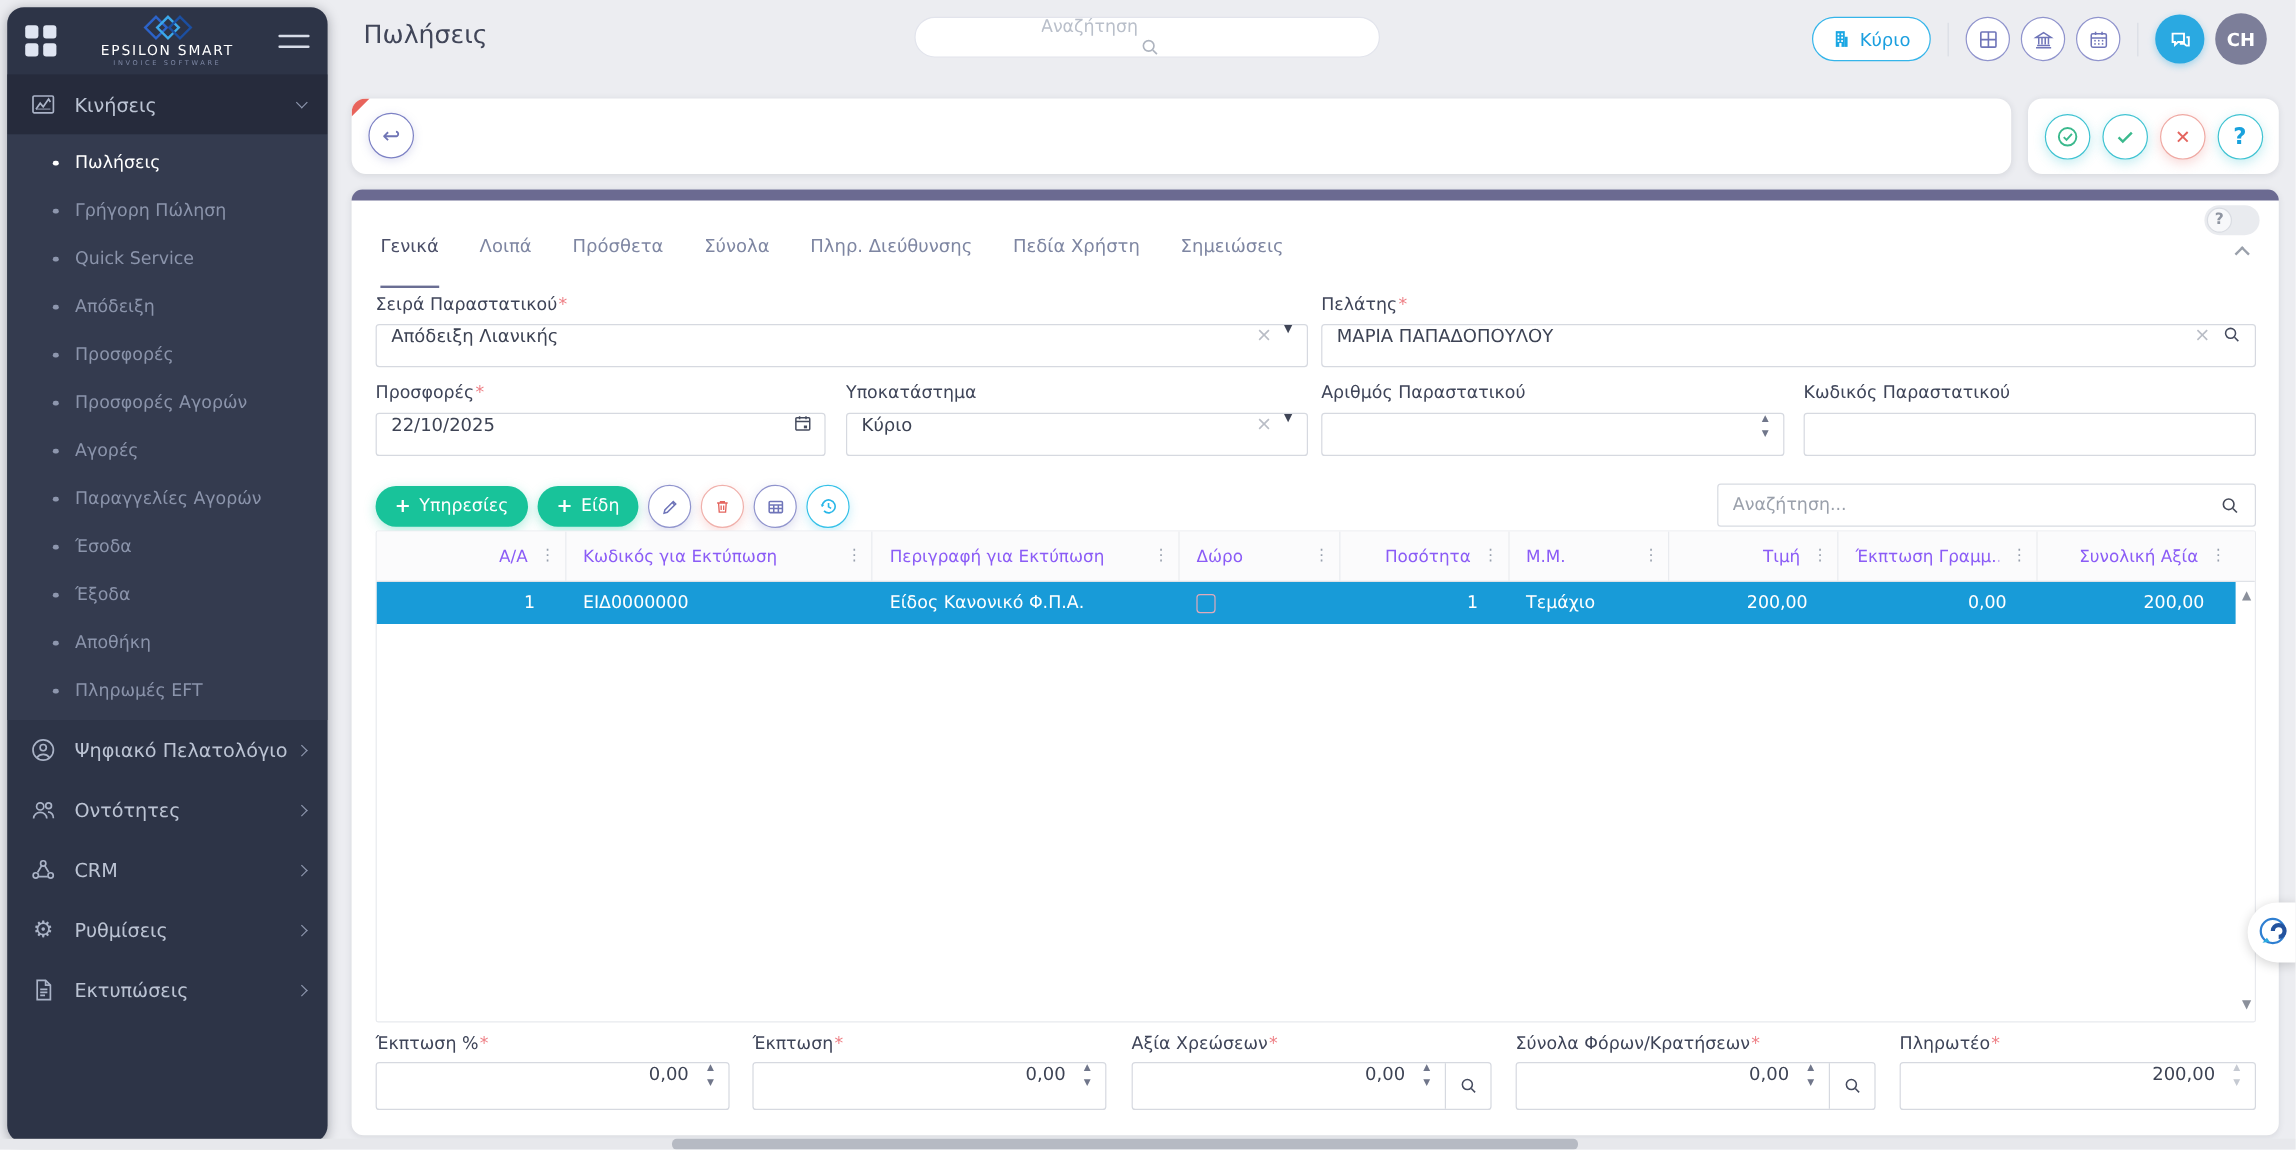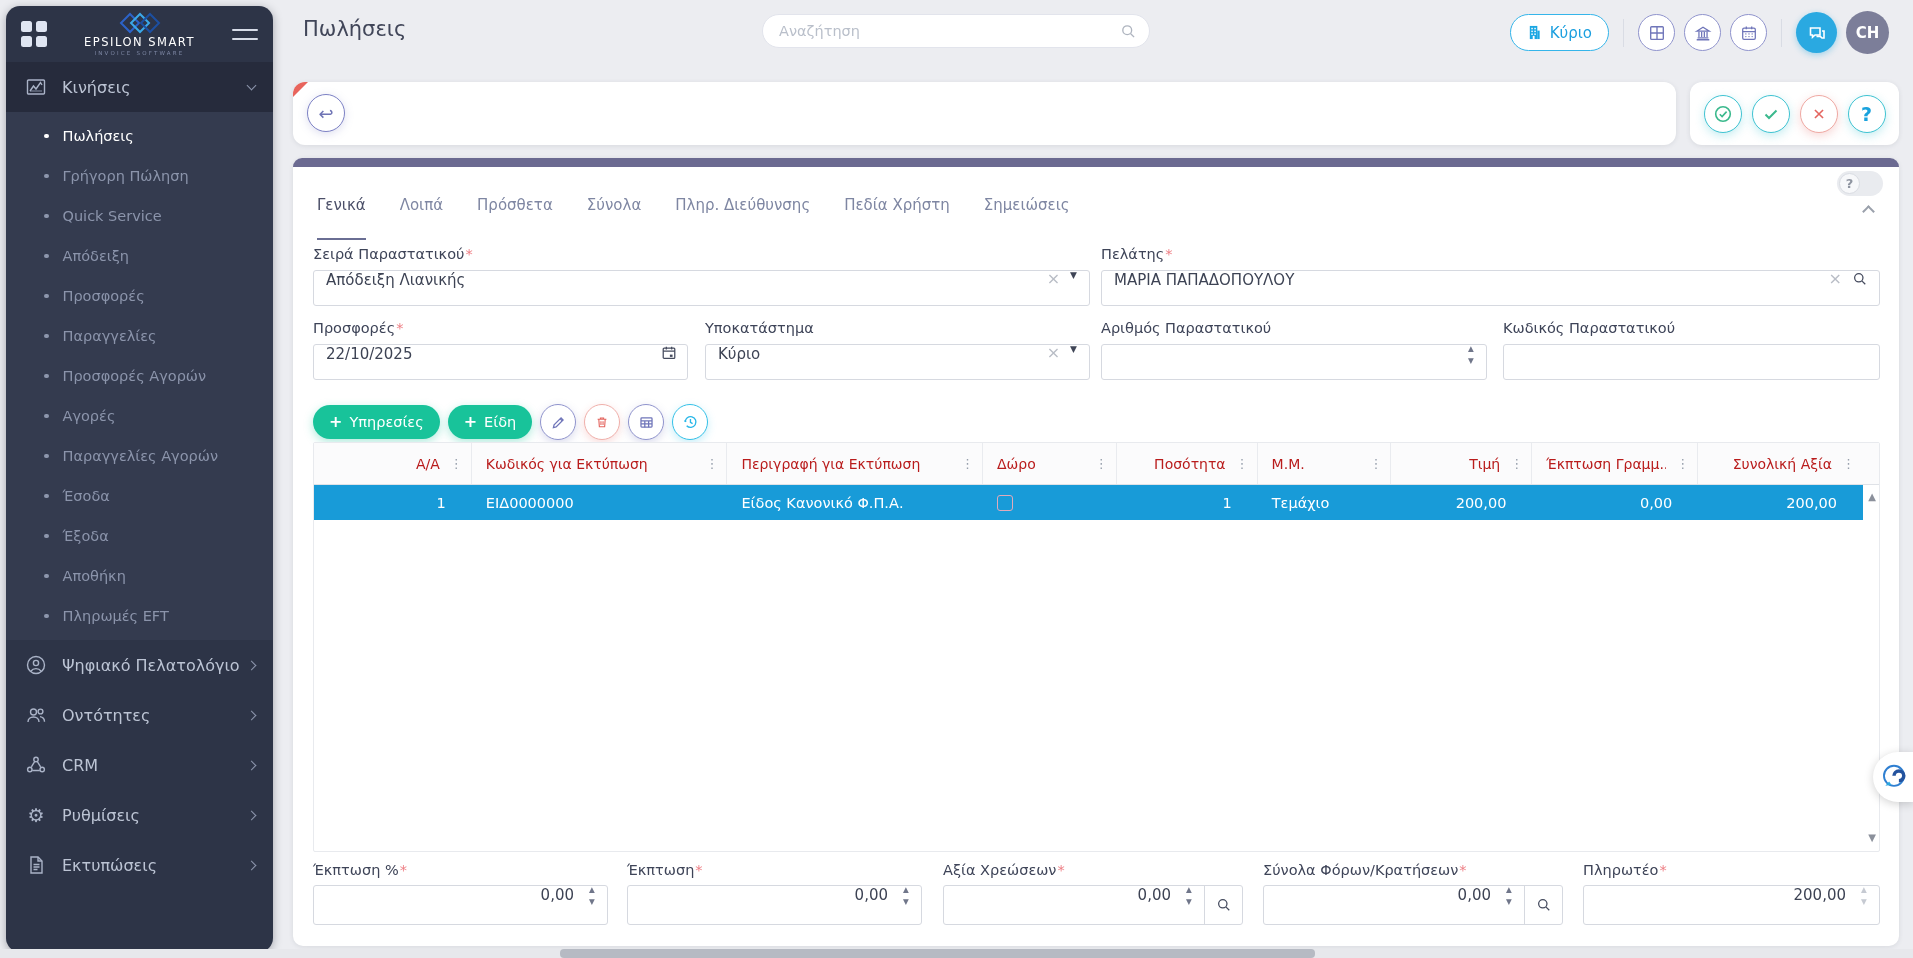--- a/index.html
+++ b/index.html
@@ -31,21 +31,21 @@
   .sb-sub-item { height:40px; display:flex; align-items:center; padding-left:38px; cursor:pointer; }
   .sb-sub-item .dot { width:4.5px; height:4.5px; border-radius:50%; background:#8d96ad; margin-right:14px; }
   .sb-sub-item .slabel { font-size:14.5px; color:#8b94ab; white-space:nowrap; }
   .sb-sub-item.active .slabel { color:#ffffff; }
   .sb-sub-item.active .dot { background:#ffffff; }
   .uni-ico { font-size:19px; color:#aab3c7; line-height:1; }
 
   
   .page-title { position:absolute; left:303px; top:17px; font-size:21px; color:#414659; font-weight:500; }
   .top-search { position:absolute; left:762px; top:14px; width:388px; height:34px; background:#fff;
-                border:1px solid #e2e4ec; border-radius:17px; display:flex; align-items:center; padding:0 12px 0 16px; }
+                border:1px solid #e2e4ec; border-radius:17px; display:flex; align-items:center; padding:0 12px 0 16px;flex-direction:column; }
   .top-search input { flex:1; border:0; outline:0; background:transparent; font:14.5px "DejaVu Sans",sans-serif; color:#555b6b; }
   .top-search input::placeholder { color:#b9bfca; }
   .top-right { position:absolute; top:11px; right:24px; display:flex; align-items:center; }
   .branch-pill { height:37px; border:1.5px solid #35b5ea; border-radius:19px; background:#fff; display:flex;
                  align-items:center; gap:8px; padding:0 16px; color:#1b9fdf; font-size:15px; cursor:pointer; margin-right:14px; }
   .vdiv { width:1px; height:28px; background:#d9dce4; margin-right:14px; }
   .circ-sm { width:37px; height:37px; border-radius:50%; border:1.5px solid #9094cd; background:#fff;
              display:flex; align-items:center; justify-content:center; cursor:pointer; margin-right:9px; }
   .circ-sm:last-of-type { margin-right:0; }
   .chat-btn { width:41px; height:41px; border-radius:50%; background:#2aa9e1; display:flex; align-items:center;
@@ -112,21 +112,21 @@
   .grid-search input { flex:1; border:0; outline:0; font:14.5px "DejaVu Sans",sans-serif; color:#555b6b; background:transparent; }
   .grid-search input::placeholder { color:#9aa0ab; }
   .grid-search .mag { color:#454a59; display:flex; }
 
   
   .grid { position:absolute; left:20px; top:284px; width:1567px; height:410px; border:1px solid #e8eaee;
           border-radius:2px; background:#fff; }
   .g-head { height:42px; display:flex; background:#fbfbfc; border-bottom:1px solid #dfe2e7; padding-right:16px; }
   .gh-cell { display:flex; align-items:center; border-right:1px solid #e9ebef; padding:0 8px 0 14px; }
   .gh-cell:last-child { border-right:0; }
-  .gh-label { font-size:14px; color:#b91c1c; white-space:nowrap; overflow:hidden; }
+  .gh-label { font-size:14px; color:#8b5cf6; white-space:nowrap; overflow:hidden; }
   .gh-dots { color:#98a0ad; font-size:13px; margin-left:10px; cursor:pointer; }
   .gh-cell.al-r { justify-content:flex-end; }
   .g-row { height:35px; display:flex; background:#189bd8; color:#fff; margin-right:16px; cursor:pointer; }
   .gr-cell { display:flex; align-items:center; font-size:14.5px; padding:0 26px 0 14px; white-space:nowrap; }
   .gr-cell.al-r { justify-content:flex-end; }
   .gift-box { width:16px; height:16px; border:1.5px solid #e0aabb; border-radius:3px; cursor:pointer; }
   .g-scroll-up, .g-scroll-dn { position:absolute; right:3px; color:#8b909b; font-size:10px; cursor:pointer; }
   .g-scroll-up { top:48px; } .g-scroll-dn { bottom:8px; }
 
   
@@ -192,24 +192,20 @@
         <span class="dot"></span>
         <span class="slabel">Quick Service</span>
       </div>
     <div class="sb-sub-item">
         <span class="dot"></span>
         <span class="slabel">Απόδειξη</span>
       </div>
     <div class="sb-sub-item">
         <span class="dot"></span>
         <span class="slabel">Προσφορές</span>
-      </div>
-    <div class="sb-sub-item">
-        <span class="dot"></span>
-        <span class="slabel">Παραγγελίες</span>
       </div>
     <div class="sb-sub-item">
         <span class="dot"></span>
         <span class="slabel">Προσφορές Αγορών</span>
       </div>
     <div class="sb-sub-item">
         <span class="dot"></span>
         <span class="slabel">Αγορές</span>
       </div>
     <div class="sb-sub-item">
@@ -517,20 +513,29 @@
       <span>
         <svg width="18" height="18" viewBox="0 0 20 20" fill="none" stroke="#29b7e8" stroke-width="1.5">
           <path d="M4.6 10a6 6 0 1 1 1.7 4.2"></path>
           <path d="M3.2 8l1.4 2.4 2-1.6z" fill="#29b7e8" stroke="none"></path>
           <path d="M10.5 6.8v3.6l2.4 1.4"></path>
         </svg>
       </span>
     </div>
   </div>
 
+  <div class="grid-search">
+    <input type="text" placeholder="Αναζήτηση..." style="">
+    <span class="mag">
+      <svg width="17" height="17" viewBox="0 0 20 20" fill="none" stroke="currentColor" stroke-width="1.6">
+        <circle cx="8.5" cy="8.5" r="5.2"></circle>
+          <path d="M12.6 12.6l4 4"></path>
+      </svg>
+    </span>
+  </div>
 
   <div class="grid">
     <div class="g-head">
       <div class="gh-cell al-r" style="width:158px">
         <span class="gh-label">Α/Α</span>
         <span class="gh-dots">⋮</span>
       </div>
       <div class="gh-cell" style="width:256px">
         <span class="gh-label" style="flex:1">Κωδικός για Εκτύπωση</span>
         <span class="gh-dots">⋮</span>

